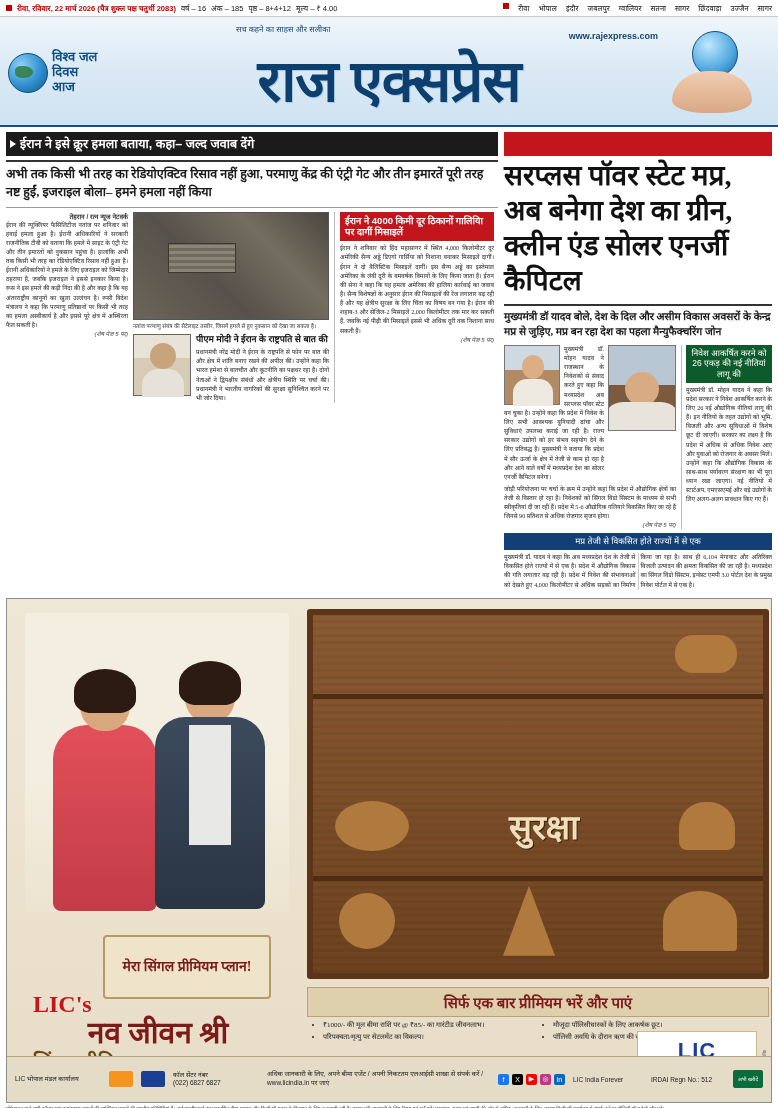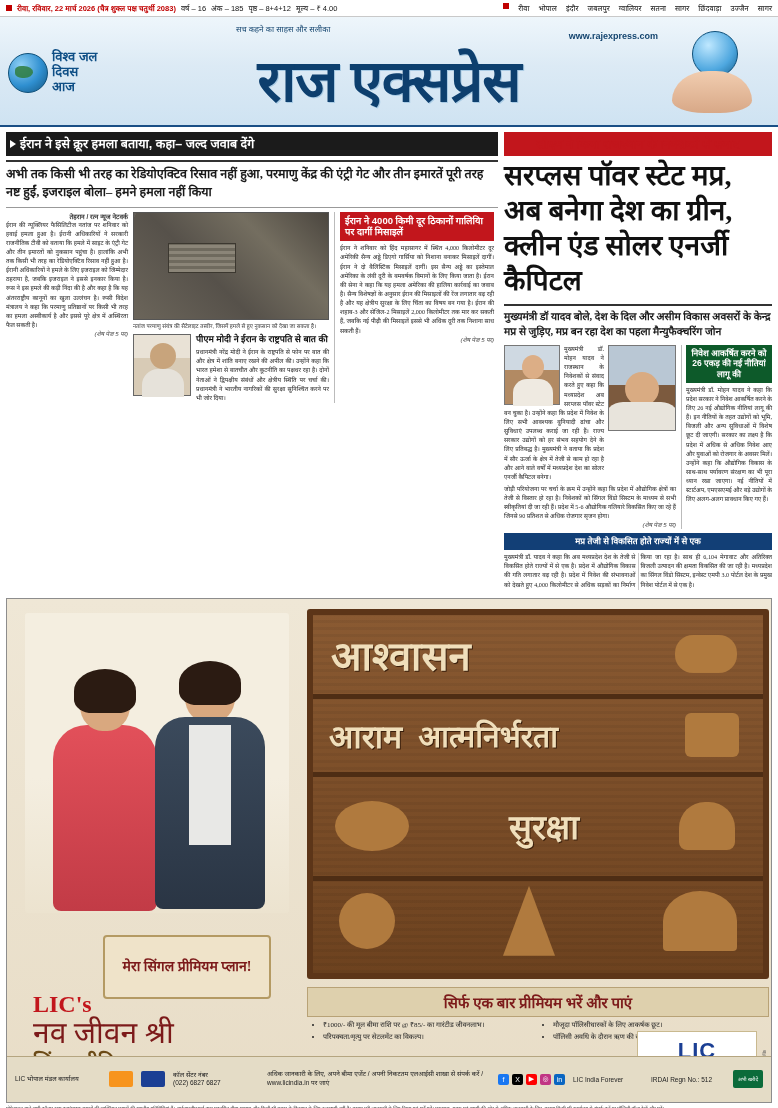--- a/index.html
+++ b/index.html
@@ -182,21 +182,21 @@
     background: linear-gradient(180deg,#cfd9e2 0 42%, #b28a63 42% 100%);
     position: relative;
   }
   .cm-small-photo:before {
     content:""; position:absolute; left:17px; top:9px; width:22px; height:24px; border-radius:50%; background:#dcae86;
   }
   .cm-small-photo:after {
     content:""; position:absolute; left:8px; top:33px; width:40px; height:27px; border-radius:14px 14px 0 0; background:#efeae1;
   }
   .mini-head {
-    background: #0d5a2a; color: #fff; font-size: 8.5px; font-weight: bold;
+    background: #0d5a2a; color: #fff; font-size: 8.5px; font-weight: normal;
     padding: 3px 4px; line-height: 1.25; text-align: center;
   }
   .mini-head.blue { background: #123f76; }
   .two-col { column-count: 2; column-gap: 5px; column-rule: 1px solid #ccc; }
   
   .ad {
     margin: 4px 6px 0 6px;
     border: 1px solid #8d8d8d;
     height: 505px;
     background: linear-gradient(180deg,#efe7d6 0%, #e8ddc7 100%);
@@ -260,22 +260,23 @@
     background: #ffffff; border: 1px solid #c9b98f;
     display: flex; flex-direction: column; align-items: center; justify-content: center;
   }
   .lic-logo-text { color: #1b3f94; font-weight: bold; font-size: 22px; letter-spacing: 1px; }
   .lic-sub { font-size: 4.6px; color: #1b3f94; text-align: center; line-height: 1.25; }
   .lic-brand {
     position: absolute; left: 26px; top: 392px; width: 250px; height: 110px;
   }
   .lic-s { color: #c2161c; font-weight: bold; font-size: 24px; font-family: "Liberation Serif", serif; }
   .nav-jeevan {
-    color: #7c1a1a; font-weight: normal; font-size: 30px; line-height: 1;
-    font-family: "Liberation Serif", serif;
+    color: #7c1a1a; font-weight: bold; font-size: 30px; line-height: 1;
+    font-family: "Liberation Serif", serif;
+    text-align: center;
   }
   .single-prem { color: #6b4a16; font-weight: bold; font-size: 20px; font-family: "Liberation Serif", serif; }
   .uin { position: absolute; left: 26px; top: 494px; font-size: 9px; font-weight: bold; color: #1b3f94; }
   .plan-online {
     position: absolute; left: 358px; top: 486px; width: 200px;
     text-align: center; color: #1b3f94; font-weight: bold; font-size: 11px;
     border: 1px solid #1b3f94; border-radius: 10px; padding: 2px 0;
     background: #eaf1fb;
     font-family: "Liberation Serif", serif;
   }
@@ -441,30 +442,22 @@
               <div class="p-shirt"></div>
             </div>
         </div>
       </div>
     </div>
 
     <div class="ad-plaque">मेरा सिंगल प्रीमियम प्लान!</div>
 
     <div class="shelf">
       <div class="shelf-row" style="top:0;height:84px;">
-        <div class="shelf-word" style="font-size:40px;margin-left:18px;">आश्वासन</div>
         <div style="flex:1"></div>
         <div class="obj" style="width:62px;height:38px;border-radius:18px;margin-right:26px;"></div>
-      </div>
-      <div class="shelf-row" style="top:84px;height:78px;">
-        <div class="shelf-word" style="font-size:32px;margin-left:16px;">आराम</div>
-        <div style="width:16px"></div>
-        <div class="shelf-word" style="font-size:30px;">आत्मनिर्भरता</div>
-        <div style="flex:1"></div>
-        <div class="obj" style="width:54px;height:44px;border-radius:6px;margin-right:24px;"></div>
       </div>
       <div class="shelf-row" style="top:162px;height:104px;">
         <div class="obj" style="width:74px;height:50px;border-radius:50%;margin-left:22px;"></div>
         <div style="flex:1"></div>
         <div class="shelf-word" style="font-size:34px;">सुरक्षा</div>
         <div style="flex:1"></div>
         <div class="obj" style="width:56px;height:48px;border-radius:26px 26px 8px 8px;margin-right:28px;"></div>
       </div>
       <div class="shelf-row" style="top:254px;height:104px;border-bottom:none;">
         <div class="obj" style="width:56px;height:56px;border-radius:50%;margin-left:26px;"></div>

